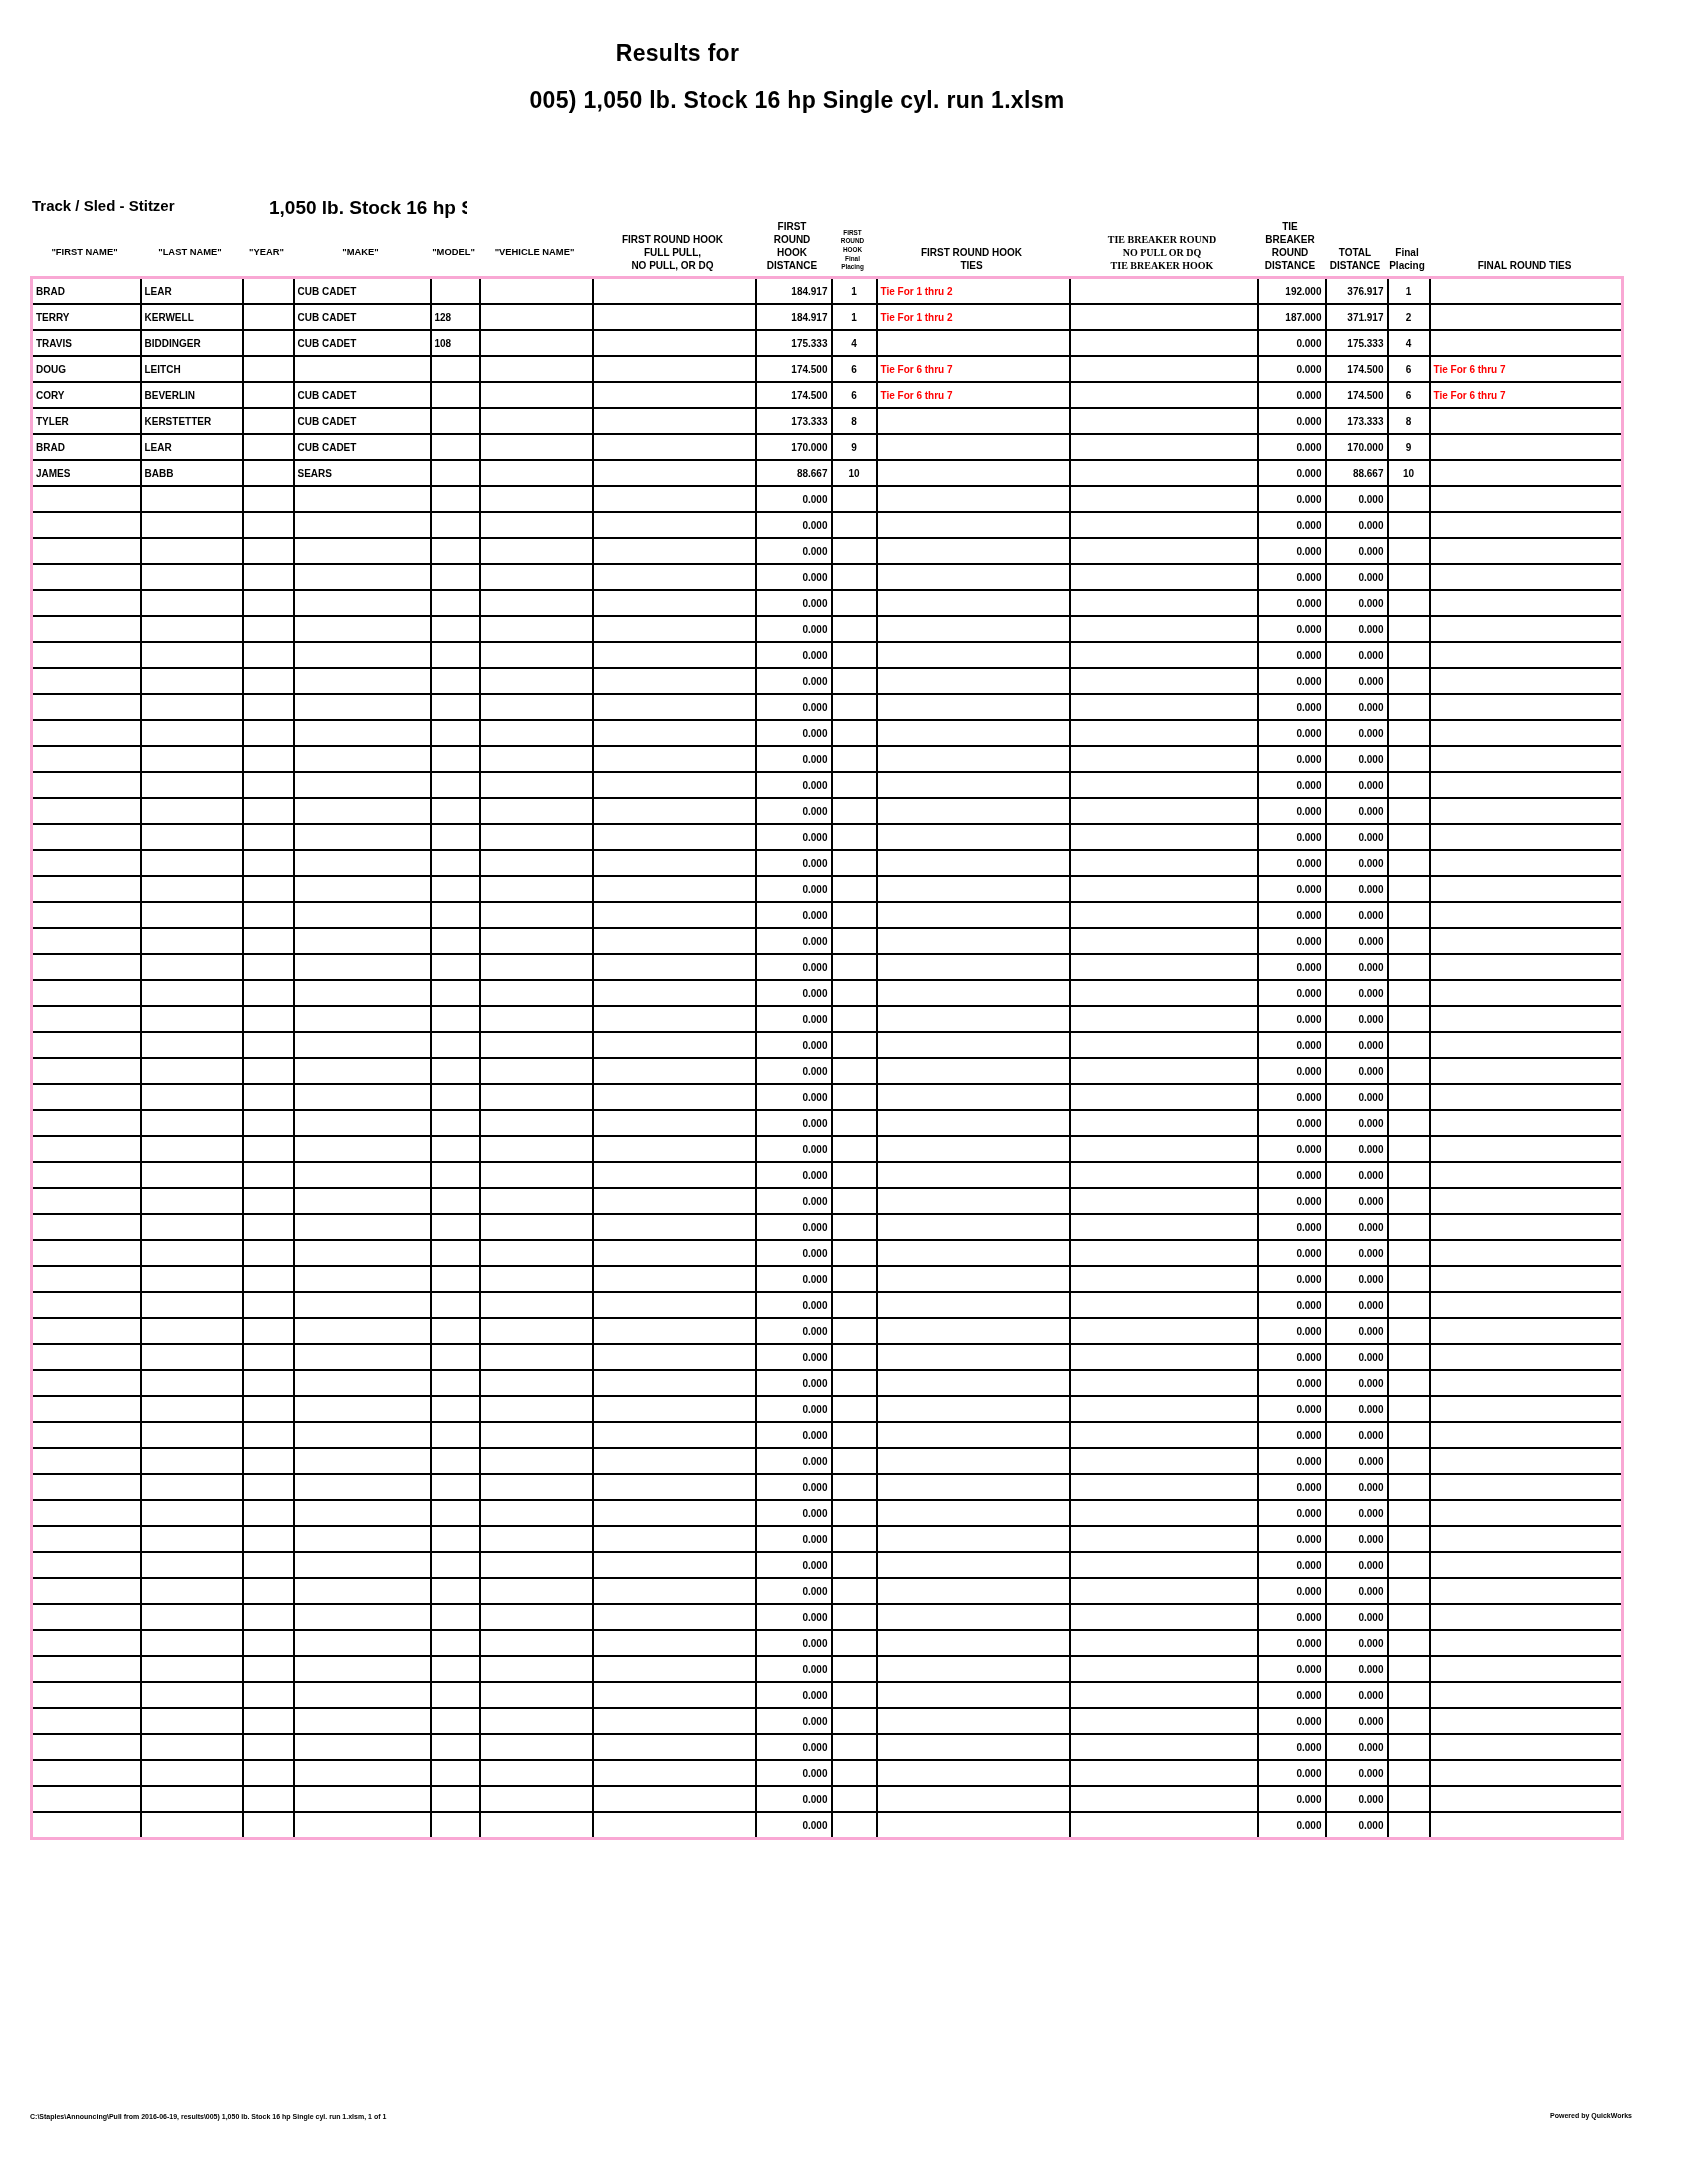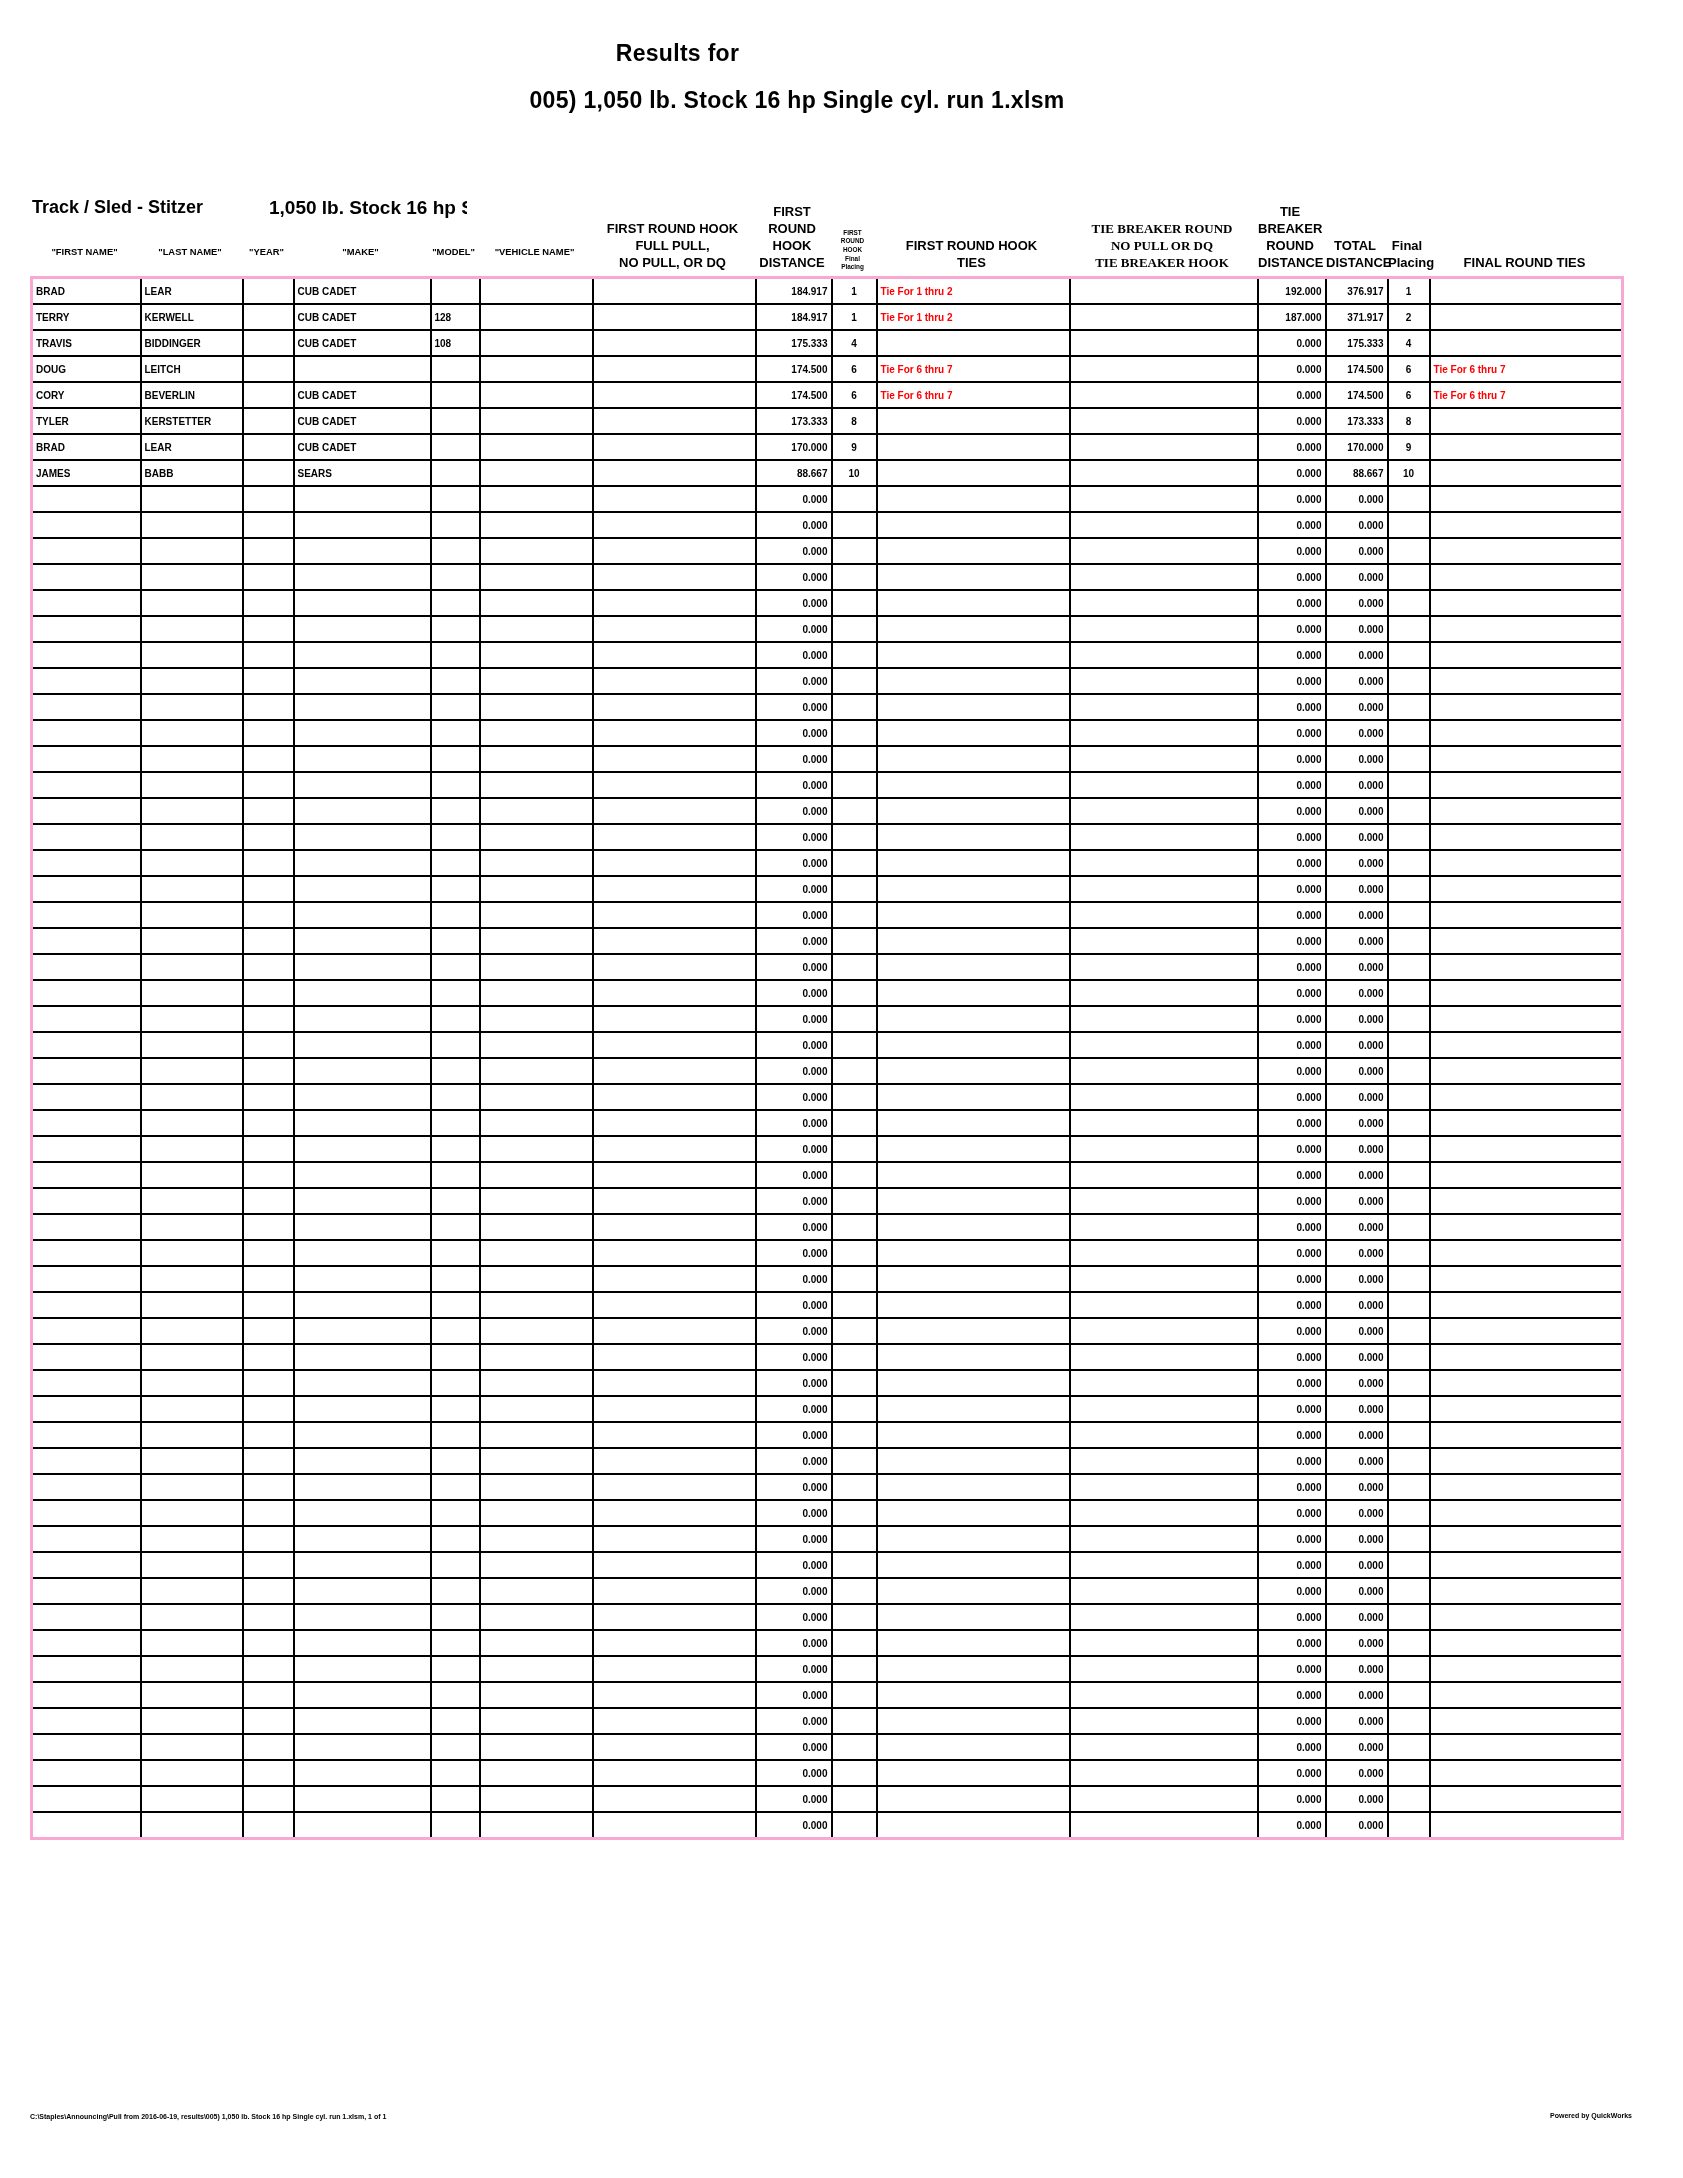--- a/index.html
+++ b/index.html
@@ -6,27 +6,27 @@
   body {
     width:1683px; height:2178px; background:#ffffff; position:relative;
     font-family:"Liberation Sans", sans-serif; font-weight:bold; color:#000;
     overflow:hidden;
   }
   .page { position:absolute; inset:0; }
 
   .title1 { position:absolute; top:40px; left:0; width:1355px; text-align:center; font-size:23px; letter-spacing:0.3px; }
   .title2 { position:absolute; top:87px; left:0; width:1594px; text-align:center; font-size:23px; letter-spacing:0.3px; }
 
-  .track-sled { position:absolute; top:197px; left:32px; font-size:18px; white-space:nowrap; }
+  .track-sled { position:absolute; top:197px; left:32px; font-size:15px; white-space:nowrap; }
   .class-name { position:absolute; top:197px; left:269px; font-size:19px; white-space:nowrap; overflow:hidden; max-width:198px; }
 
   .hdr { position:absolute; top:210px; left:30px; width:1591px; height:65px; display:flex; align-items:flex-end; }
   .hcell { box-sizing:border-box; text-align:center; white-space:pre-line; line-height:1.3; padding:0 2px; }
   .h-quoted { font-size:9.4px; padding-bottom:17px; }
-  .h-multi  { font-size:13px; padding-bottom:3px; }
+  .h-multi  { font-size:10px; padding-bottom:3px; }
   .h-tiny   { font-size:6.4px; padding-bottom:3px; line-height:1.35; }
 
   table.grid {
     position:absolute; top:276px; left:30px; width:1591px;
     border-collapse:collapse; table-layout:fixed;
     border:3px solid #f9a8d4;
   }
   table.grid td {
     border:2px solid #000; height:24px; padding:0 3px;
     font-size:10px; white-space:nowrap; overflow:hidden; box-sizing:content-box;

